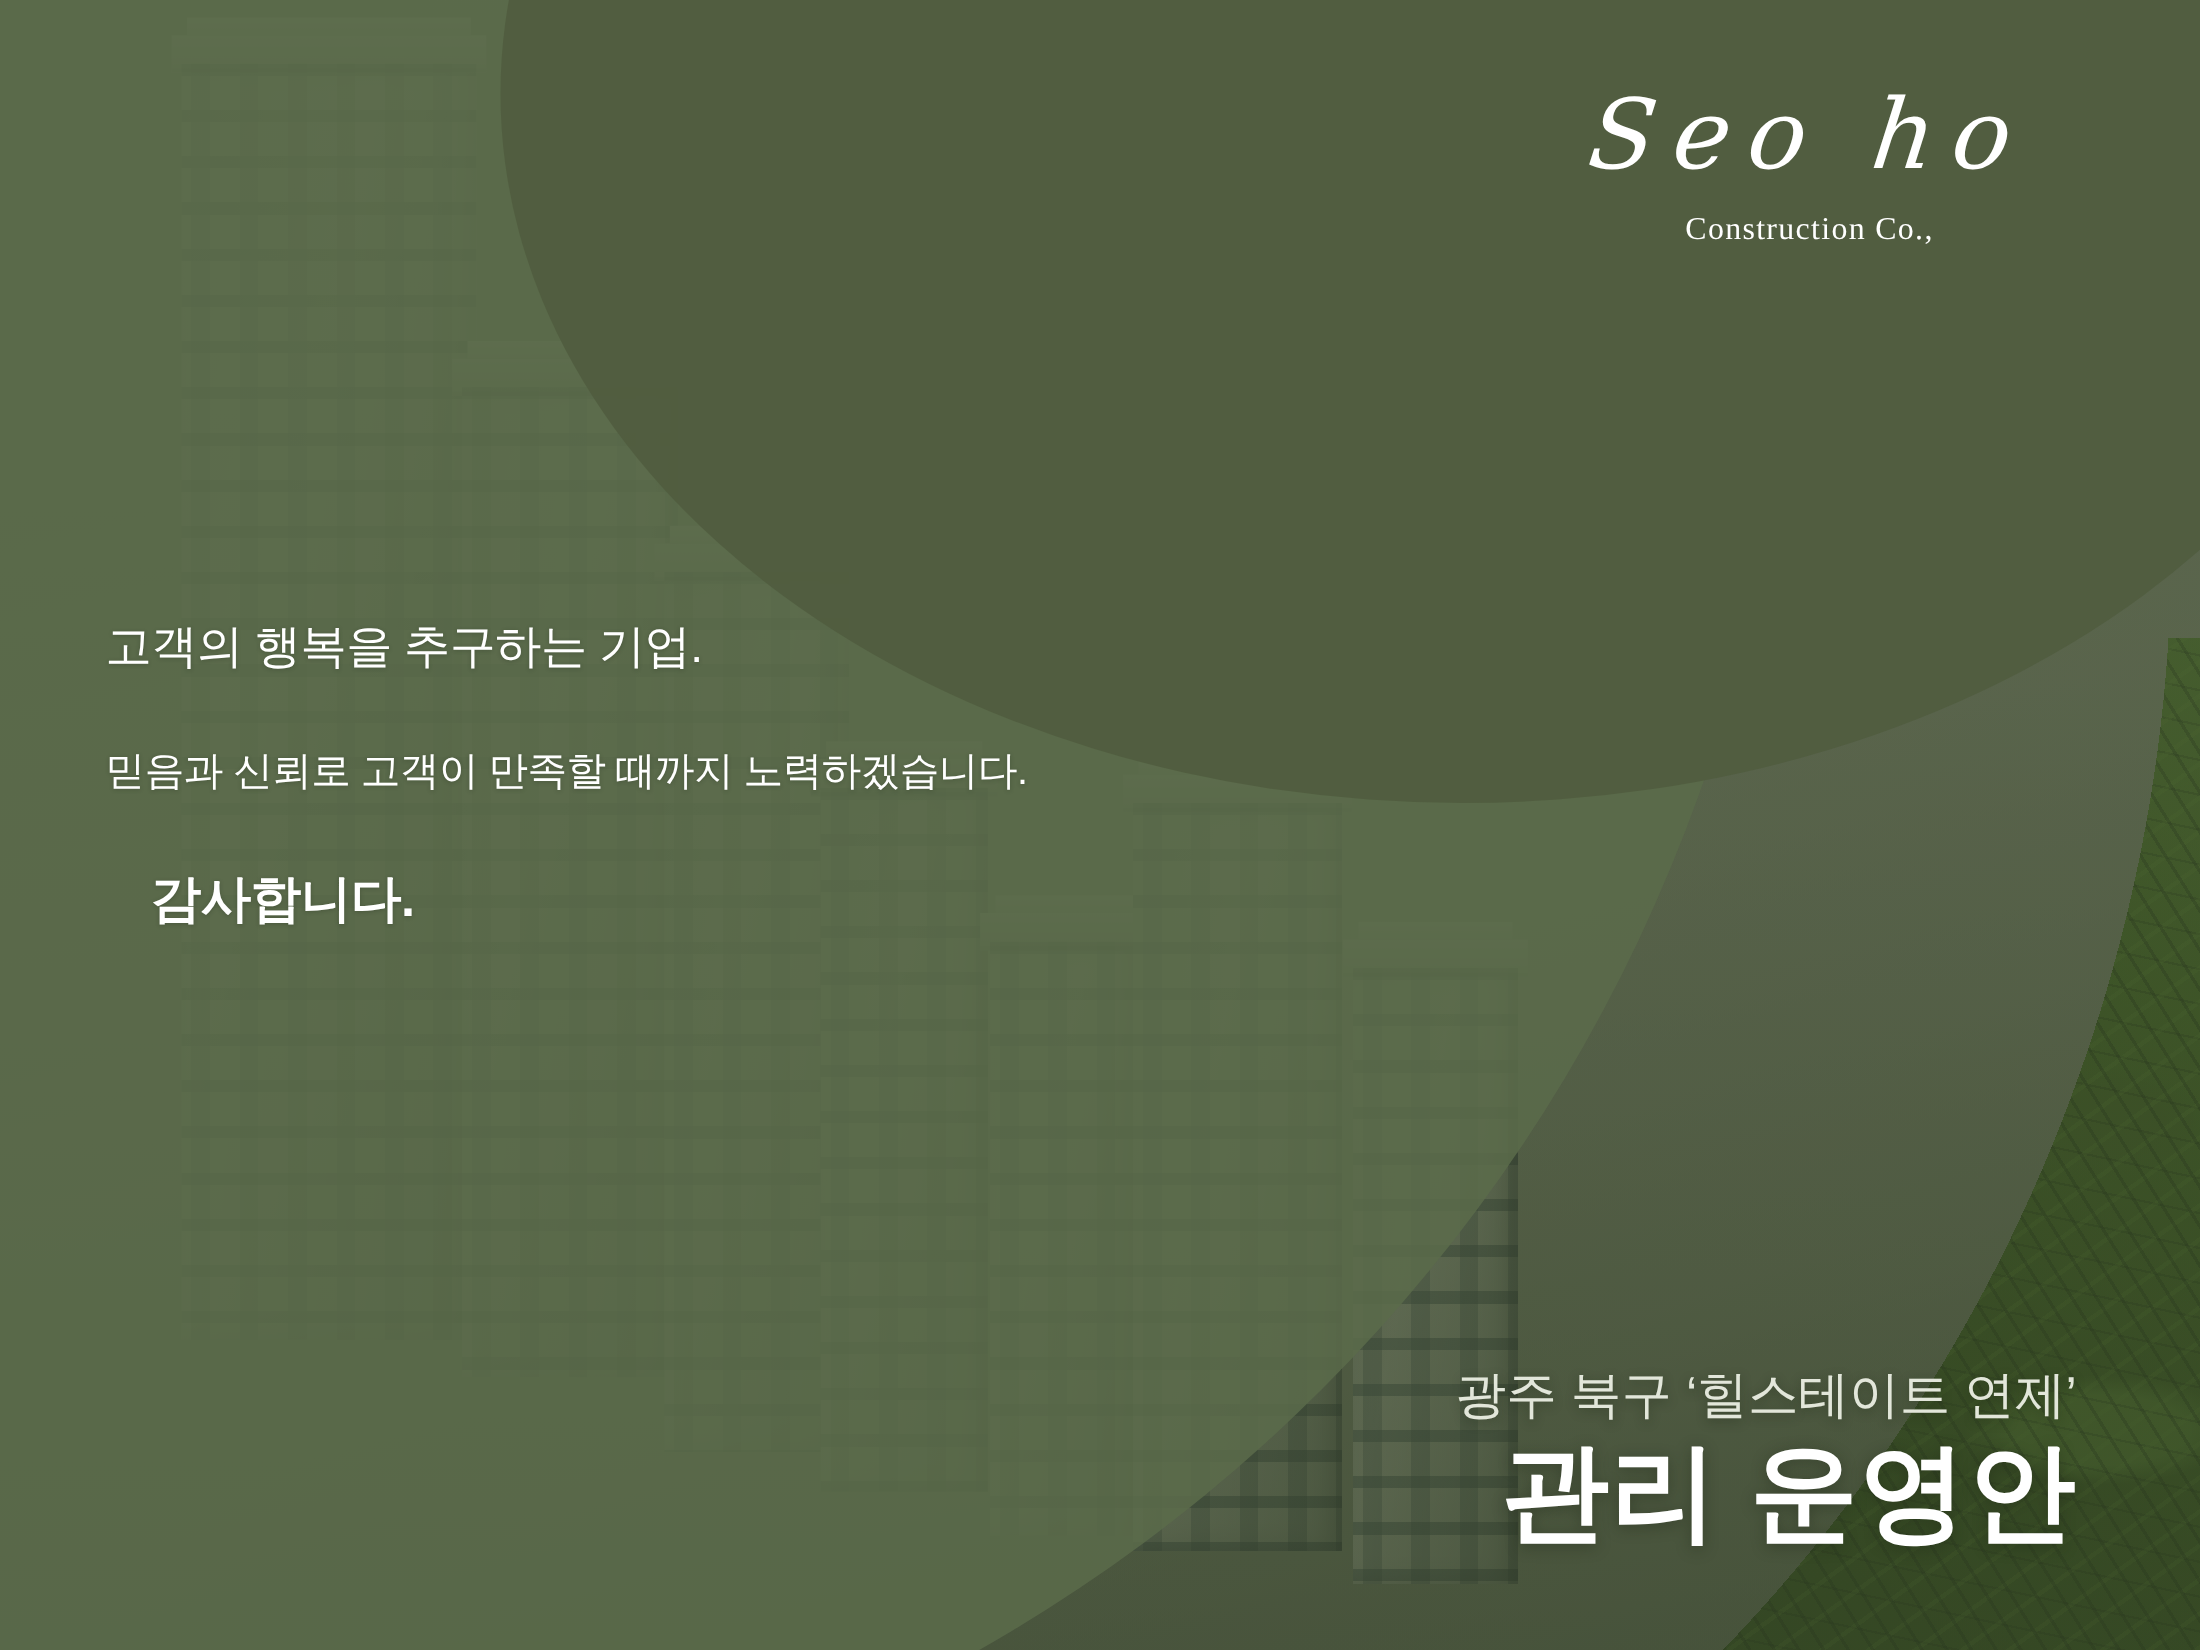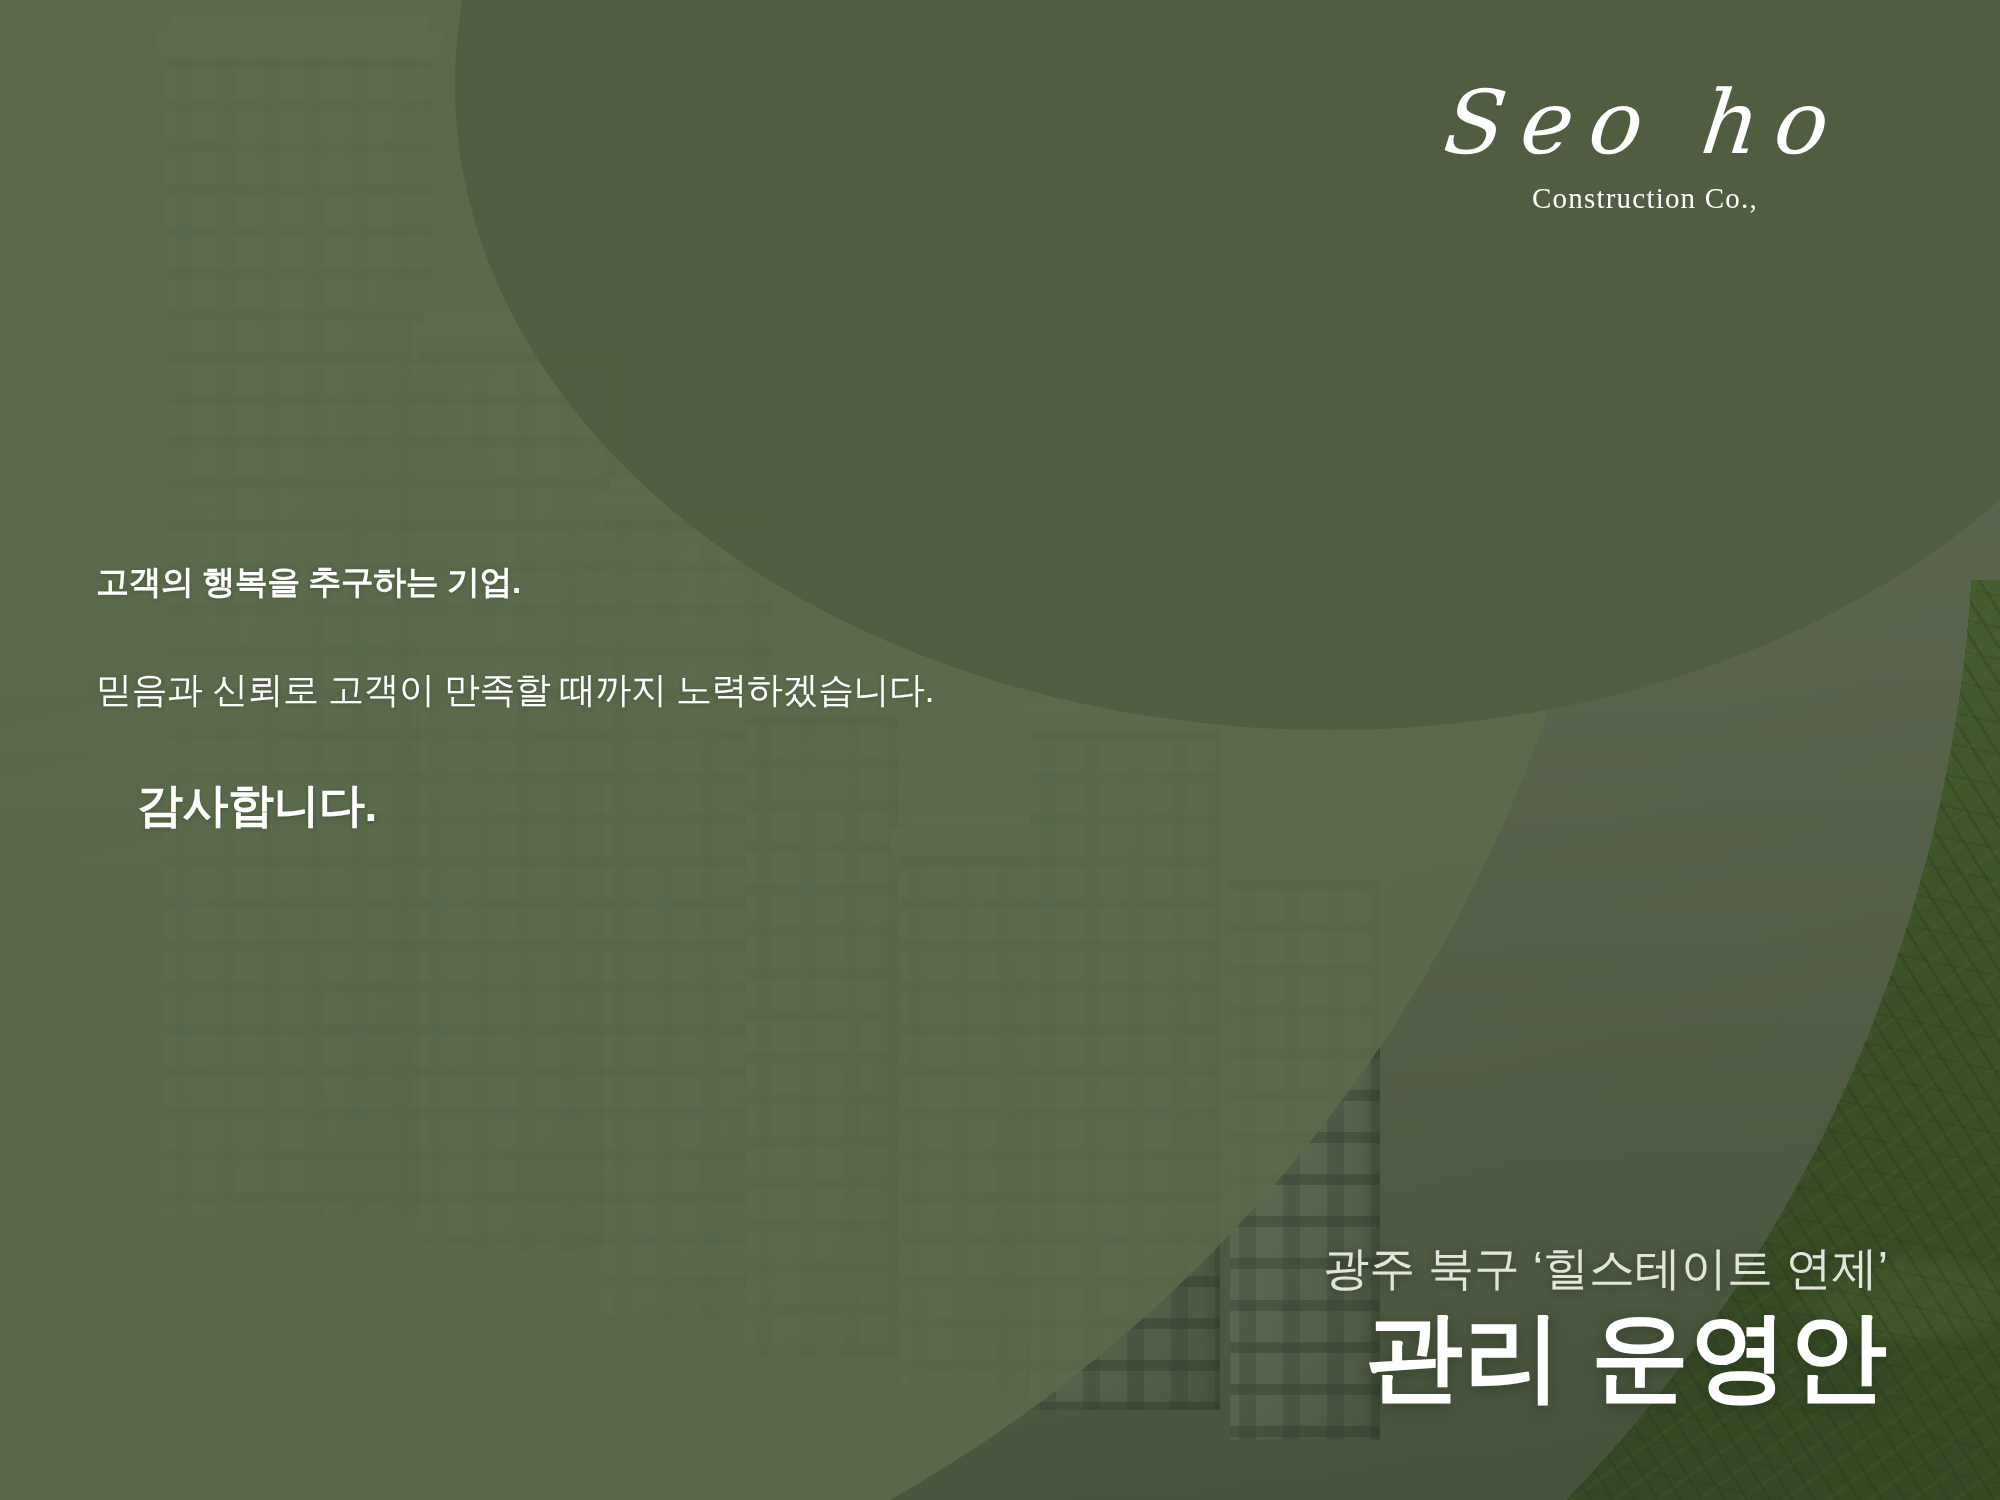--- a/index.html
+++ b/index.html
@@ -150,39 +150,39 @@
     font-style: italic;
     font-weight: 400;
     font-size: 88px;
     line-height: 1.02;
     letter-spacing: 16px;
     color: #ffffff;
     white-space: nowrap;
     transform: skewX(-7deg);
   }
   .logo-sub {
-    margin-top: 14px;
+    margin-top: 24px;
     font-family: "Liberation Serif", "DejaVu Serif", serif;
     font-size: 29px;
     letter-spacing: 1.2px;
     color: #ffffff;
     white-space: nowrap;
   }
 
   
   .copy {
     position: absolute;
     left: 96px;
     top: 560px;
     color: #ffffff;
   }
   .copy-line {
-    font-size: 33px;
+    font-size: 42px;
     line-height: 1.32;
-    font-weight: 700;
+    font-weight: 400;
     letter-spacing: -0.5px;
     white-space: nowrap;
     text-shadow: 0 1px 4px rgba(30,40,24,.28);
   }
   .copy-gap {
     height: 62px;
   }
   .copy-line.mid {
     font-size: 36px;
     font-weight: 500;

